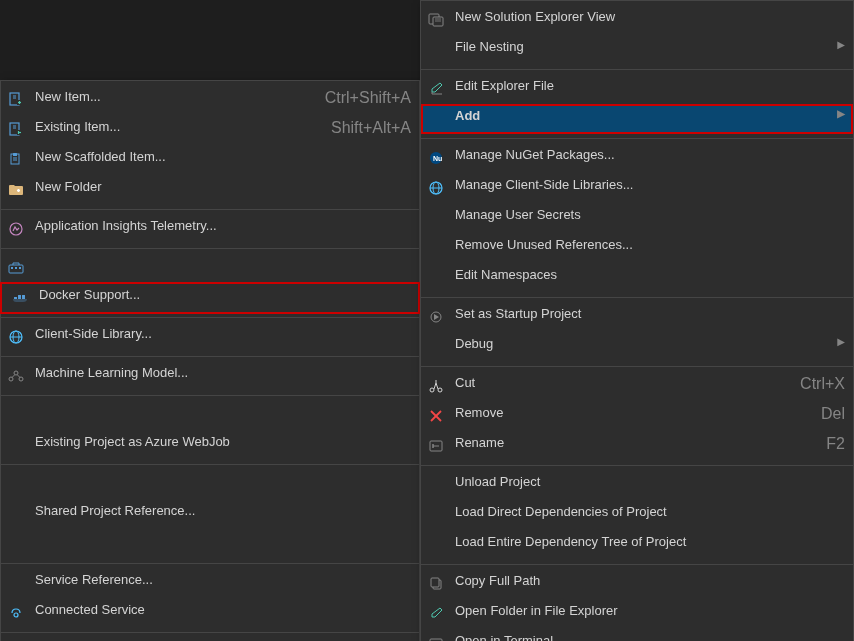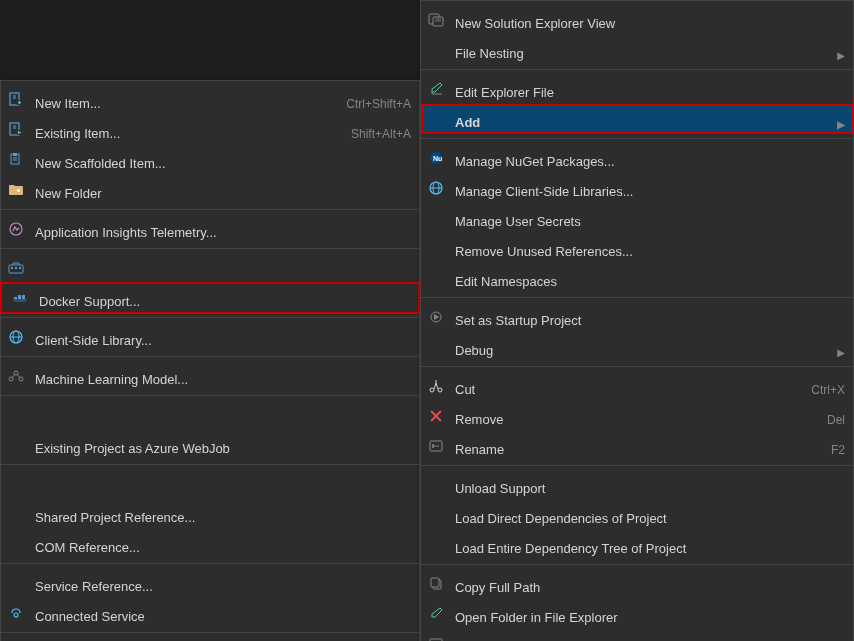--- a/index.html
+++ b/index.html
@@ -30,21 +30,21 @@
 
     .menu-right {
       left: 420px;
       top: 0;
       width: 434px;
       padding: 4px 0;
     }
 
     .menu-item {
       display: flex;
-      align-items: flex-end;
+      align-items: flex-start;
       padding: 4px 8px 4px 4px;
       cursor: pointer;
       position: relative;
       min-height: 24px;
       white-space: nowrap;
     }
 
     .menu-item.docker-highlighted {
       outline: 2px solid #cc0000;
       outline-offset: -1px;
@@ -74,21 +74,21 @@
       font-size: 14px;
     }
 
     .item-text {
       flex: 1;
       padding: 0 8px;
     }
 
     .item-shortcut {
       color: #858585;
-      font-size: 12px;
+      font-size: 16px;
       margin-left: auto;
     }
 
     .item-arrow {
       margin-left: 8px;
       color: #858585;
       font-size: 10px;
     }
   </style>
 </head>
@@ -234,21 +234,20 @@
     <div class="item-icon"></div>
   </div>
 
   <div class="menu-item">
     <div class="item-icon"></div>
     <span class="item-text">Shared Project Reference...</span>
   </div>
 
   <div class="menu-item">
     <div class="item-icon"></div>
-    <span class="item-text">COM Reference...</span>
   </div>
 
   <div class="menu-separator"></div>
 
   <div class="menu-item">
     <div class="item-icon"></div>
     <span class="item-text">Service Reference...</span>
   </div>
 
   <div class="menu-item">
@@ -400,21 +399,21 @@
       </svg>
     </div>
     <span class="item-text">Rename</span>
     <span class="item-shortcut">F2</span>
   </div>
 
   <div class="menu-separator"></div>
 
   <div class="menu-item">
     <div class="item-icon"></div>
-    <span class="item-text">Unload Support</span>
+    <span class="item-text">Unload Project</span>
   </div>
 
   <div class="menu-item">
     <div class="item-icon"></div>
     <span class="item-text">Load Direct Dependencies of Project</span>
   </div>
 
   <div class="menu-item">
     <div class="item-icon"></div>
     <span class="item-text">Load Entire Dependency Tree of Project</span>

